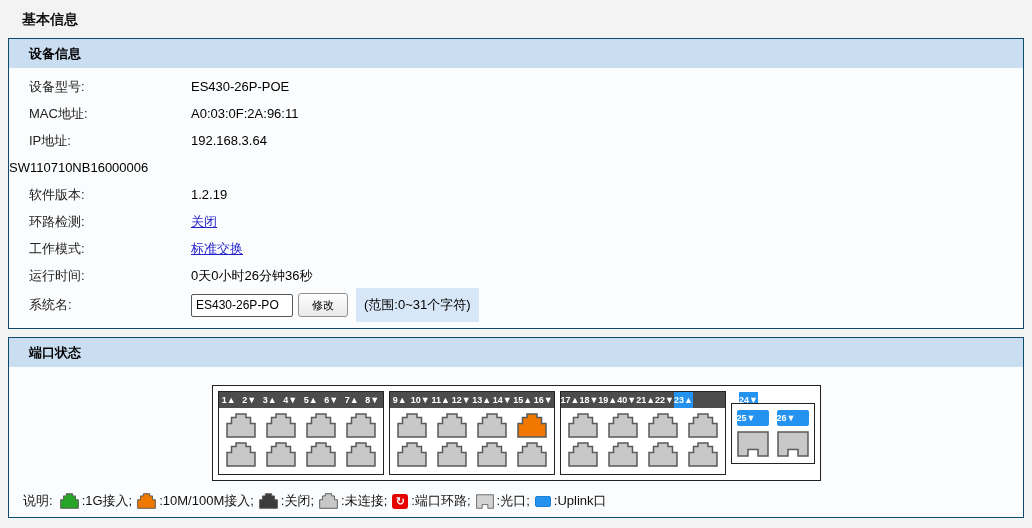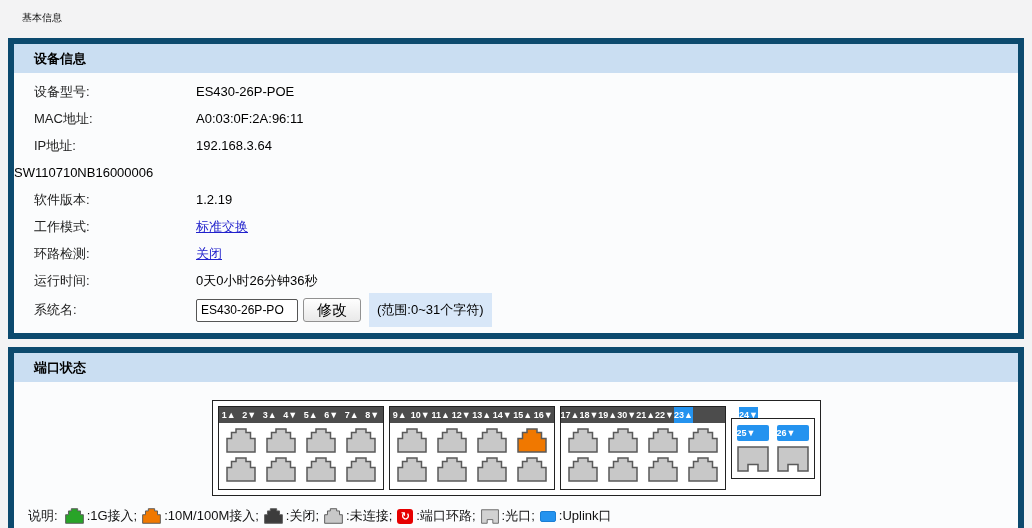--- a/index.html
+++ b/index.html
@@ -4,28 +4,28 @@
 <style>
   * { box-sizing: border-box; margin: 0; padding: 0; }
   html,body { width: 1032px; height: 528px; overflow: hidden; }
   body {
     background: #f3f3f4;
     font-family: "Liberation Sans", "DejaVu Sans", sans-serif;
     color: #111;
   }
   .page-title {
     padding: 11px 0 12px 22px;
-    font-size: 10px;
-    font-weight: normal;
+    font-size: 14px;
+    font-weight: bold;
     height: 38px;
   }
   .panel {
     margin: 0 8px;
     background: #fbfcfd;
-    border: 6px solid #0c4a6e;
+    border: 1px solid #0c4a6e;
   }
   .panel + .panel { margin-top: 8px; }
   .panel-header {
     background: var(--header-bg, #cadef2);
     height: 29px;
     line-height: 29px;
     padding-left: 20px;
     font-size: 13px;
     font-weight: bold;
     color: #000;
@@ -45,21 +45,21 @@
   .sysname-row { height: 32px; }
   .sysname-input {
     width: 102px; height: 23px;
     border: 1px solid #555; border-radius: 2px;
     font-size: 12px; padding: 1px 4px;
     font-family: "Liberation Sans", "DejaVu Sans", sans-serif;
     background: #fff;
   }
   .modify-btn {
     margin-left: 5px; height: 24px; padding: 2px 13px;
-    font-size: 15px;
+    font-size: 11px;
     font-family: "Liberation Sans", "DejaVu Sans", sans-serif;
     background: linear-gradient(#fefefe, #e9e9e9);
     border: 1px solid #919191; border-radius: 3px;
     cursor: pointer; color: #000;
   }
   .range-hint {
     margin-left: 8px; background: var(--hint-bg, #d8e7f8);
     padding: 8px 8px; font-size: 13px; color: #000;
   }
 
@@ -146,26 +146,26 @@
           <span class="info-value">192.168.3.64</span>
         </div>
         <div class="info-row">
           <span class="info-value">SW110710NB16000006</span>
         </div>
         <div class="info-row">
           <span class="info-label">软件版本:</span>
           <span class="info-value">1.2.19</span>
         </div>
         <div class="info-row">
+          <span class="info-label">环路检测:</span>
+          <a class="info-link">关闭</a>
+        </div>
+        <div class="info-row">
           <span class="info-label">工作模式:</span>
           <a class="info-link">标准交换</a>
-        </div>
-        <div class="info-row">
-          <span class="info-label">环路检测:</span>
-          <a class="info-link">关闭</a>
         </div>
         <div class="info-row">
           <span class="info-label">运行时间:</span>
           <span class="info-value">0天0小时26分钟36秒</span>
         </div>
         <div class="info-row sysname-row">
           <span class="info-label">系统名:</span>
           <input class="sysname-input" type="text" value="ES430-26P-PO" style="">
           <button class="modify-btn">修改</button>
           <span class="range-hint">(范围:0~31个字符)</span>
@@ -251,21 +251,21 @@
               <span class="port-cell"><svg width="30" height="25" viewBox="0 0 30 25">
                   <path d="M1 24 V10.5 H5.5 V4.5 H10 V1 H20 V4.5 H24.5 V10.5 H29 V24 Z" fill="#C8C8C8" stroke="#5a5a5a" stroke-width="1.5"></path>
                 </svg></span>
             </div>
           </div>
           <div class="port-group">
             <div class="pg-header">
               <span class="pg-label">17▲</span>
               <span class="pg-label">18▼</span>
               <span class="pg-label">19▲</span>
-              <span class="pg-label">30▼</span>
+              <span class="pg-label">40▼</span>
               <span class="pg-label">21▲</span>
               <span class="pg-label">22▼</span>
               <span class="pg-label" style="background: rgb(36, 147, 239);">23▲</span>
               <span class="pg-label" style="background: rgb(36, 147, 239); margin-left: 46px;">24▼</span>
             </div>
             <div class="pg-grid">
               <span class="port-cell"><svg width="30" height="25" viewBox="0 0 30 25">
                   <path d="M1 24 V10.5 H5.5 V4.5 H10 V1 H20 V4.5 H24.5 V10.5 H29 V24 Z" fill="#C8C8C8" stroke="#5a5a5a" stroke-width="1.5"></path>
                 </svg></span>
               <span class="port-cell"><svg width="30" height="25" viewBox="0 0 30 25">

